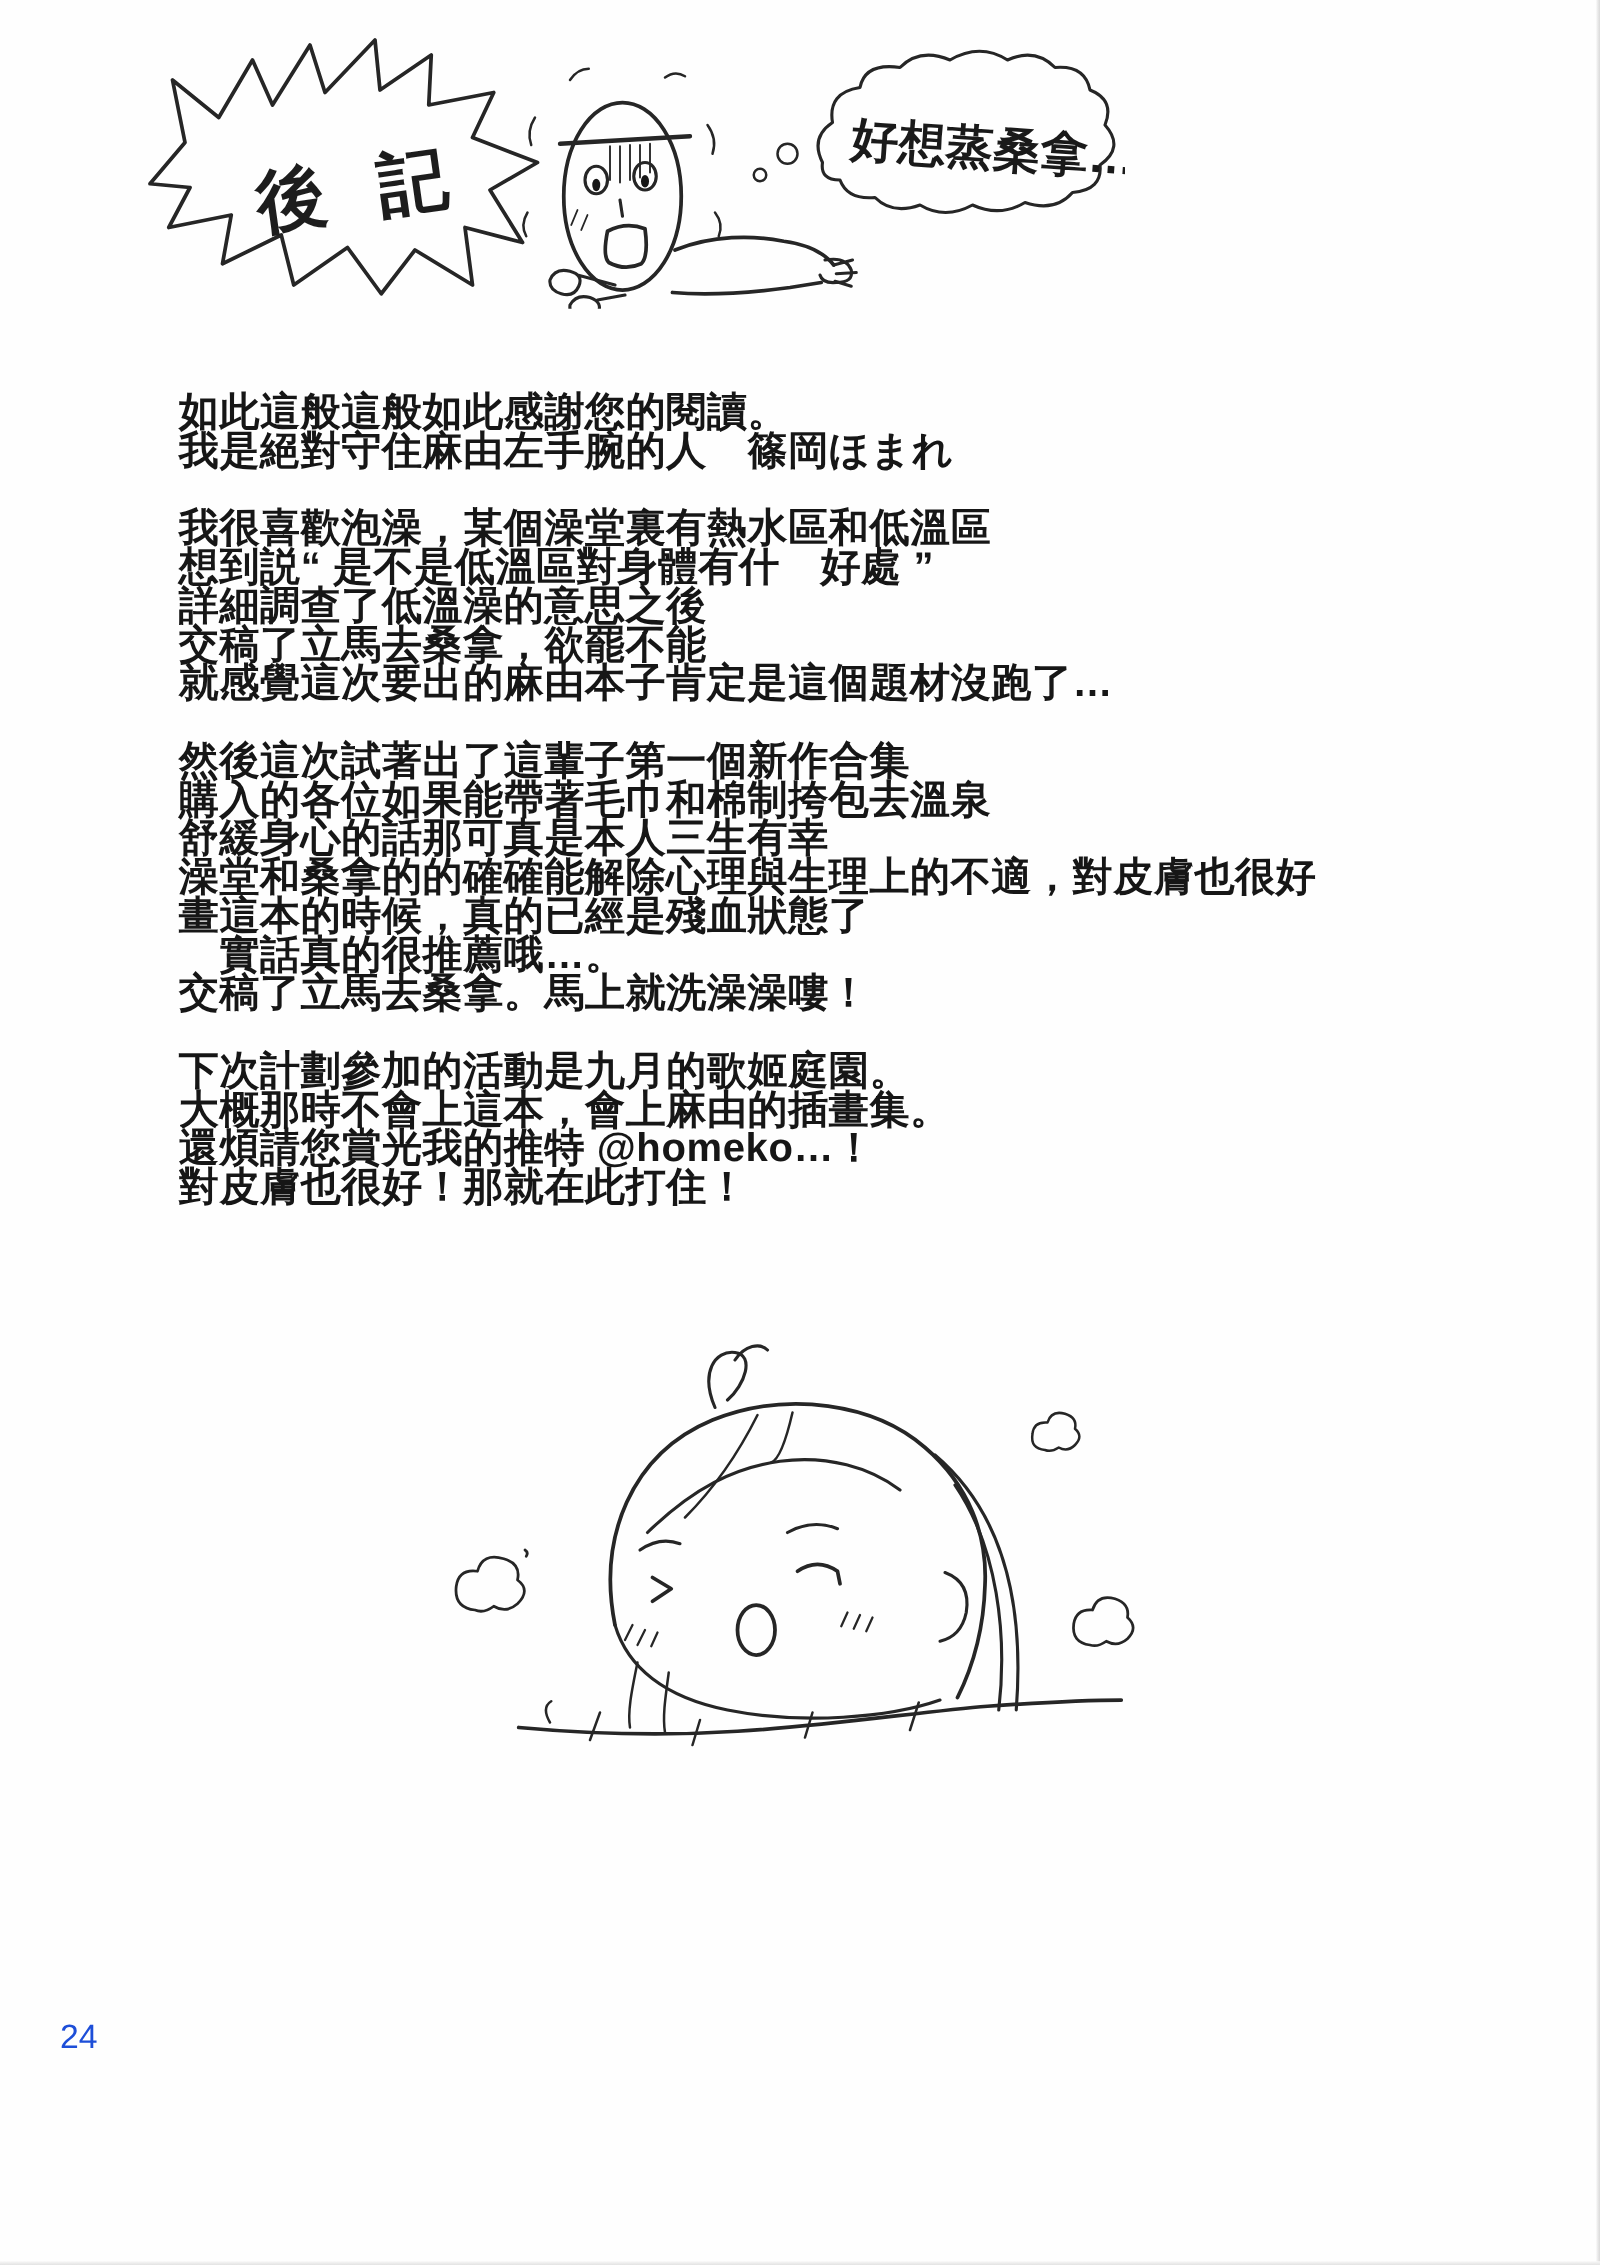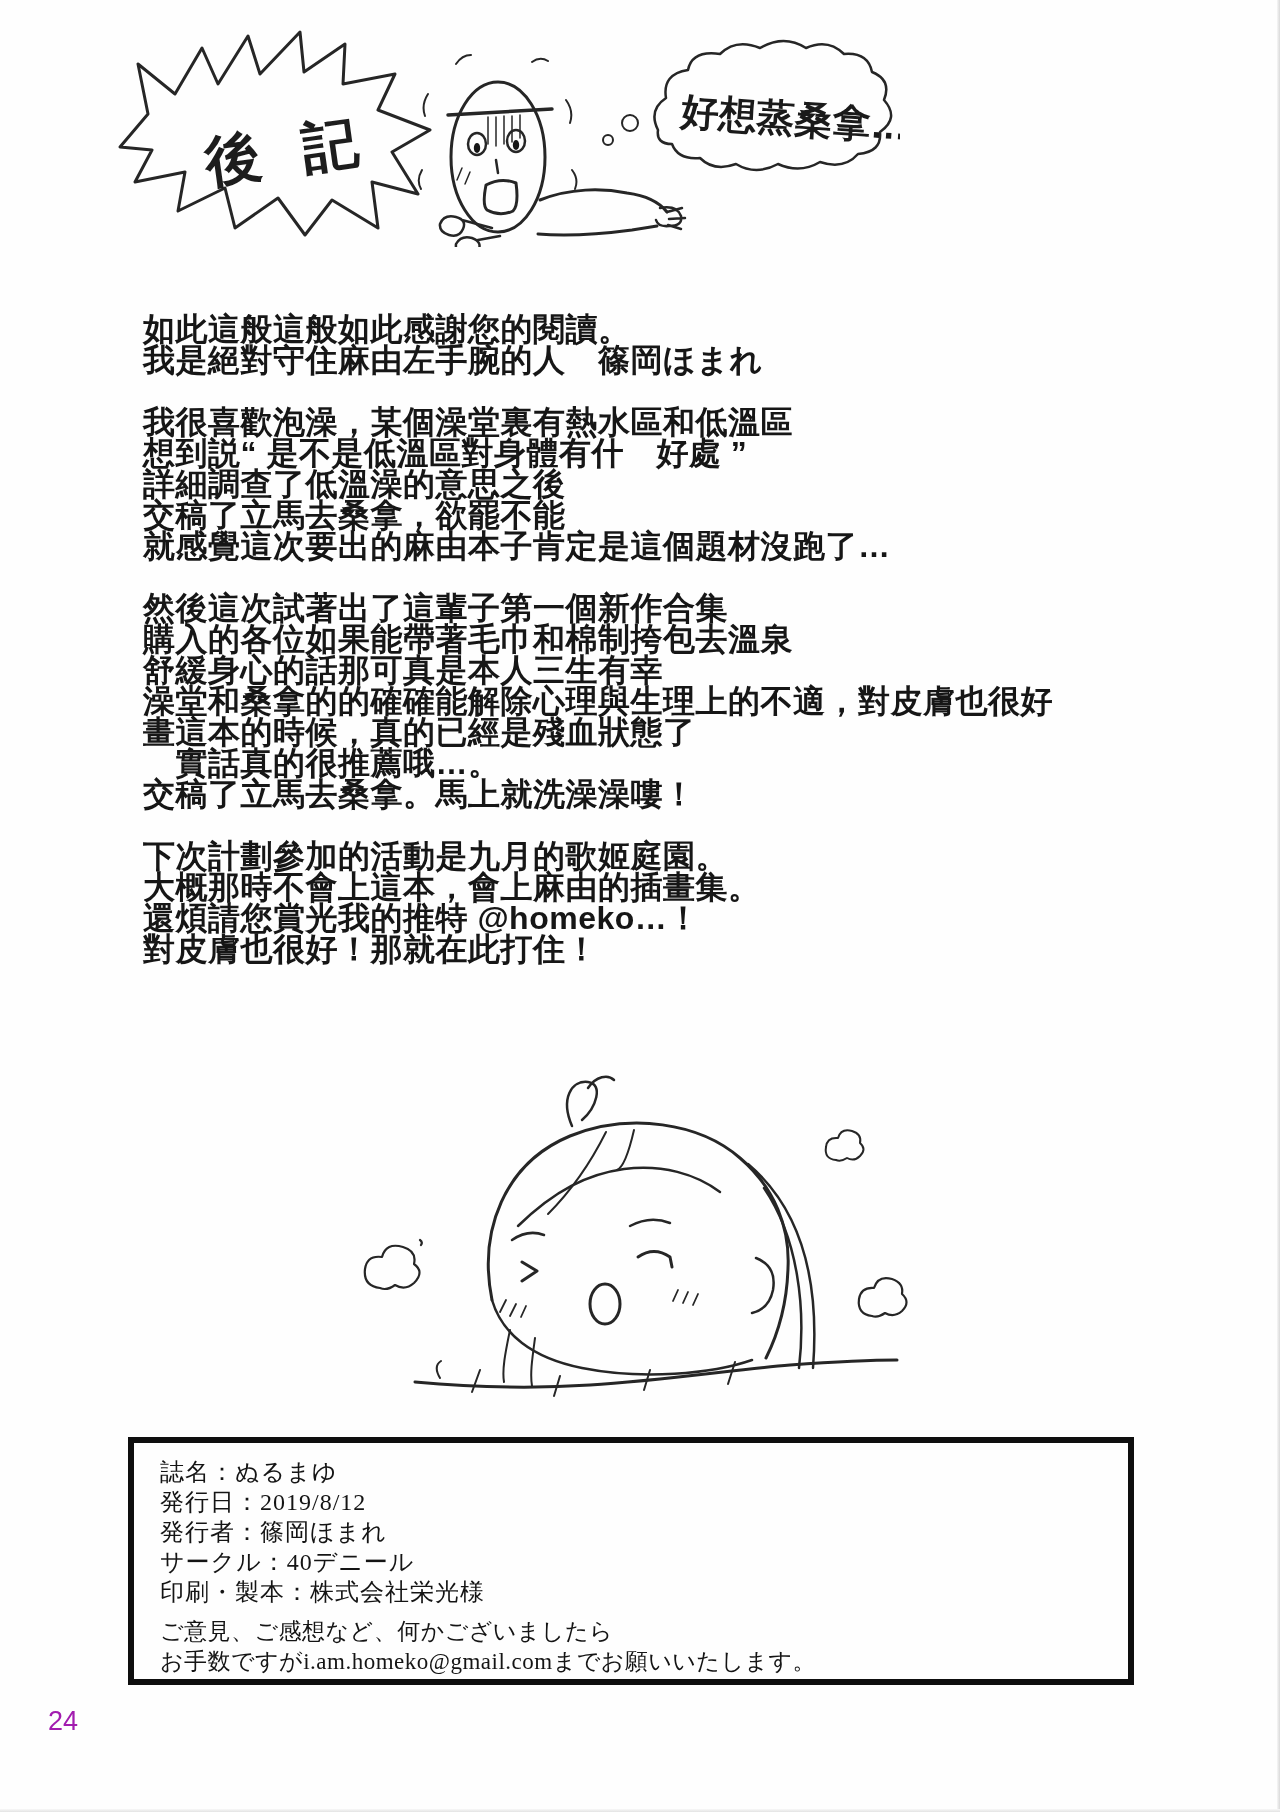--- a/index.html
+++ b/index.html
@@ -58,22 +58,22 @@
     background:#fefefe;
     padding:14px 10px 0 26px;
     font-family:"Liberation Serif","DejaVu Serif",serif;
     font-size:24px; color:#141414;
   }
   .colophon-info .tline { line-height:30px; letter-spacing:1px; }
   .colophon-contact { margin-top:10px; }
   .colophon-contact .tline { line-height:30px; font-size:23px; letter-spacing:0.5px; }
 
   .page-number {
-    position:absolute; left:48px; top:1706px;
-    font-size:27px; color:#a21caf;
+    position:absolute; left:48px; top:1614px;
+    font-size:27px; color:#1d4ed8;
     font-family:"Liberation Sans","DejaVu Sans",sans-serif;
   }
 
   svg .ink { stroke:#262626; fill:none; stroke-linecap:round; stroke-linejoin:round; }
 </style>
 </head>
 <body>
 
 <div class="page">
 
@@ -185,31 +185,18 @@
     <path class="ink" stroke-width="2" d="M 190,262 C 185,286 182,302 184,314 M 215,270 C 212,292 210,306 212,318"></path>
 
     <path class="ink" stroke-width="3" d="M 95,314 C 150,319 210,321 270,317 C 340,313 420,301 470,297 C 512,294 552,292 577,292"></path>
     <path class="ink" stroke-width="2" d="M 160,302 L 152,324 M 240,308 L 234,328 M 330,302 L 324,322 M 415,294 L 408,316 M 120,310 Q 113,298 121,293"></path>
 
     <path class="ink" stroke-width="2.2" d="M 60,220 q -17,-2 -15,-19 q 2,-14 17,-12 q 4,-15 21,-10 q 14,4 11,17 q 11,8 0,19 q -9,8 -19,2 q -8,6 -15,3 Z M 100,172 q 3,2 1,5"></path>
     <path class="ink" stroke-width="2.2" d="M 552,248 q -15,-2 -13,-17 q 2,-12 15,-11 q 4,-13 18,-9 q 12,4 10,15 q 9,8 0,17 q -8,7 -17,2 q -7,5 -13,3 Z"></path>
     <path class="ink" stroke-width="2" d="M 516,92 q -12,-1 -10,-13 q 1,-10 12,-9 q 3,-10 14,-7 q 10,3 8,12 q 7,6 0,13 q -6,6 -13,2 q -6,4 -11,2 Z"></path>
   </svg>
 
-  <div class="colophon">
-    <div class="colophon-info">
-        <div class="tline">誌名：ぬるまゆ</div>
-        <div class="tline">発行日：2019/8/12</div>
-        <div class="tline">発行者：篠岡ほまれ</div>
-        <div class="tline">サークル：40デニール</div>
-        <div class="tline">印刷・製本：株式会社栄光様</div>
-      </div>
-    <div class="colophon-contact">
-        <div class="tline">ご意見、ご感想など、何かございましたら</div>
-        <div class="tline">お手数ですがi.am.homeko@gmail.comまでお願いいたします。</div>
-      </div>
-  </div>
 
   <div class="page-number">24</div>
 
   <div class="scan-edge-right"></div>
   <div class="scan-edge-bottom"></div>
 </div>
 
 </body></html>

